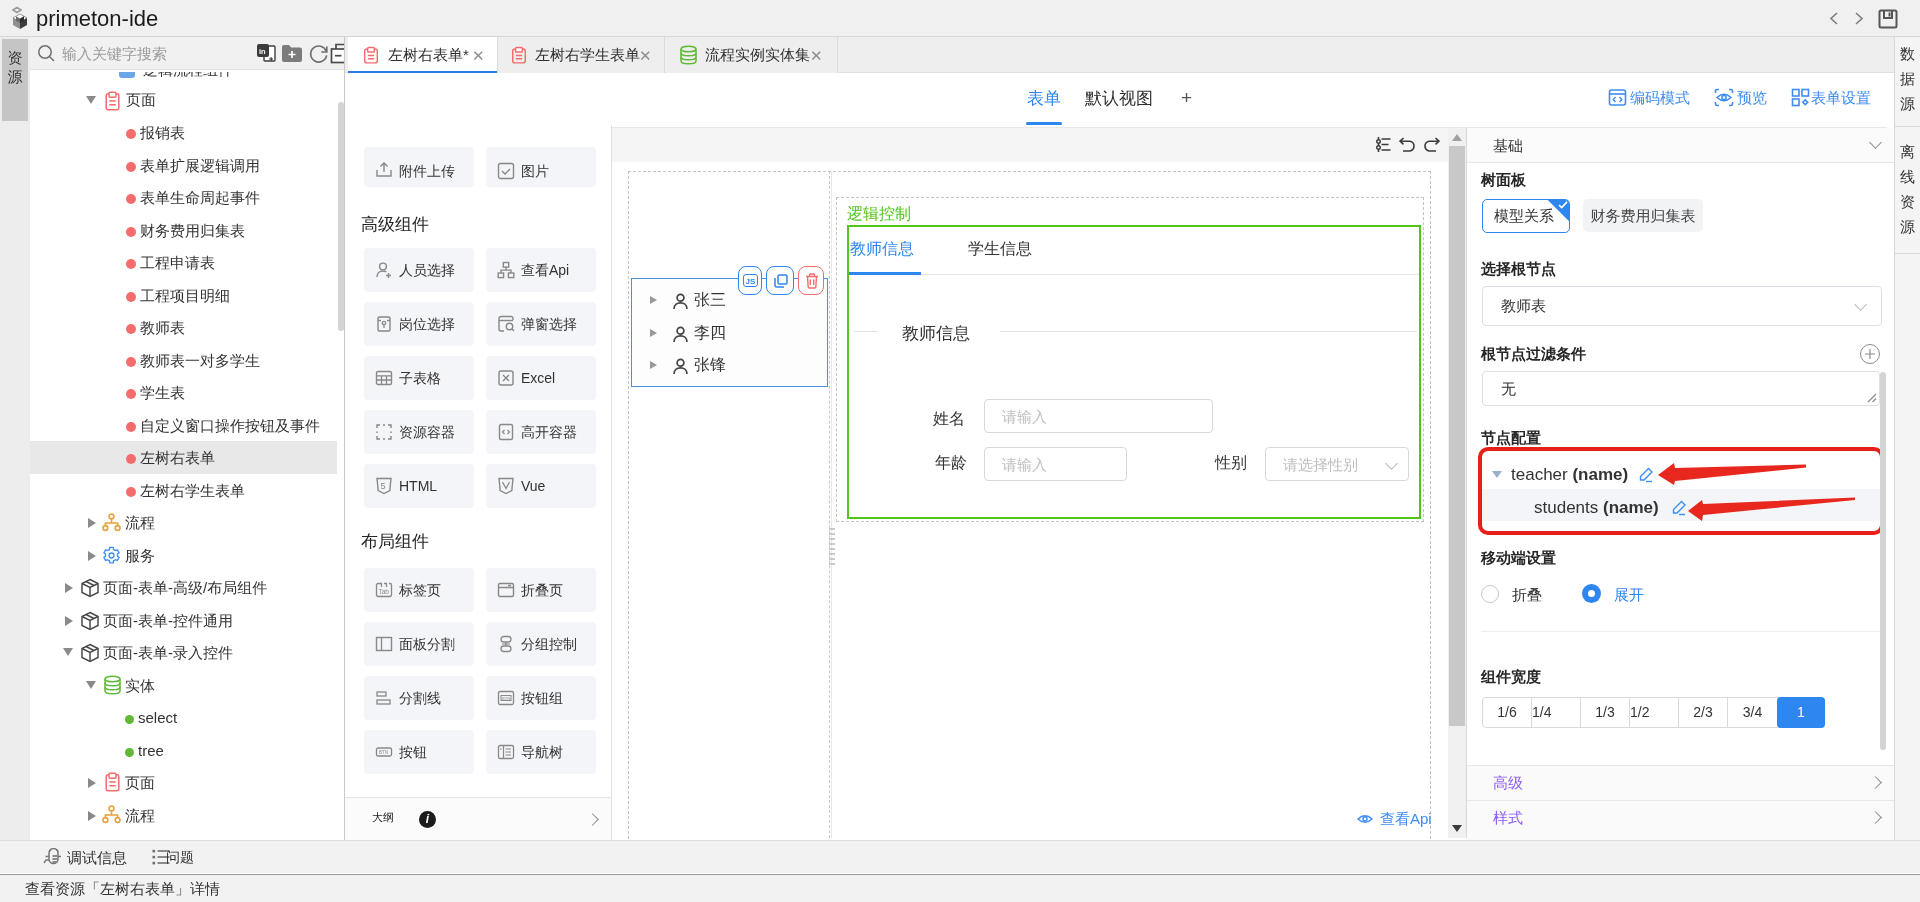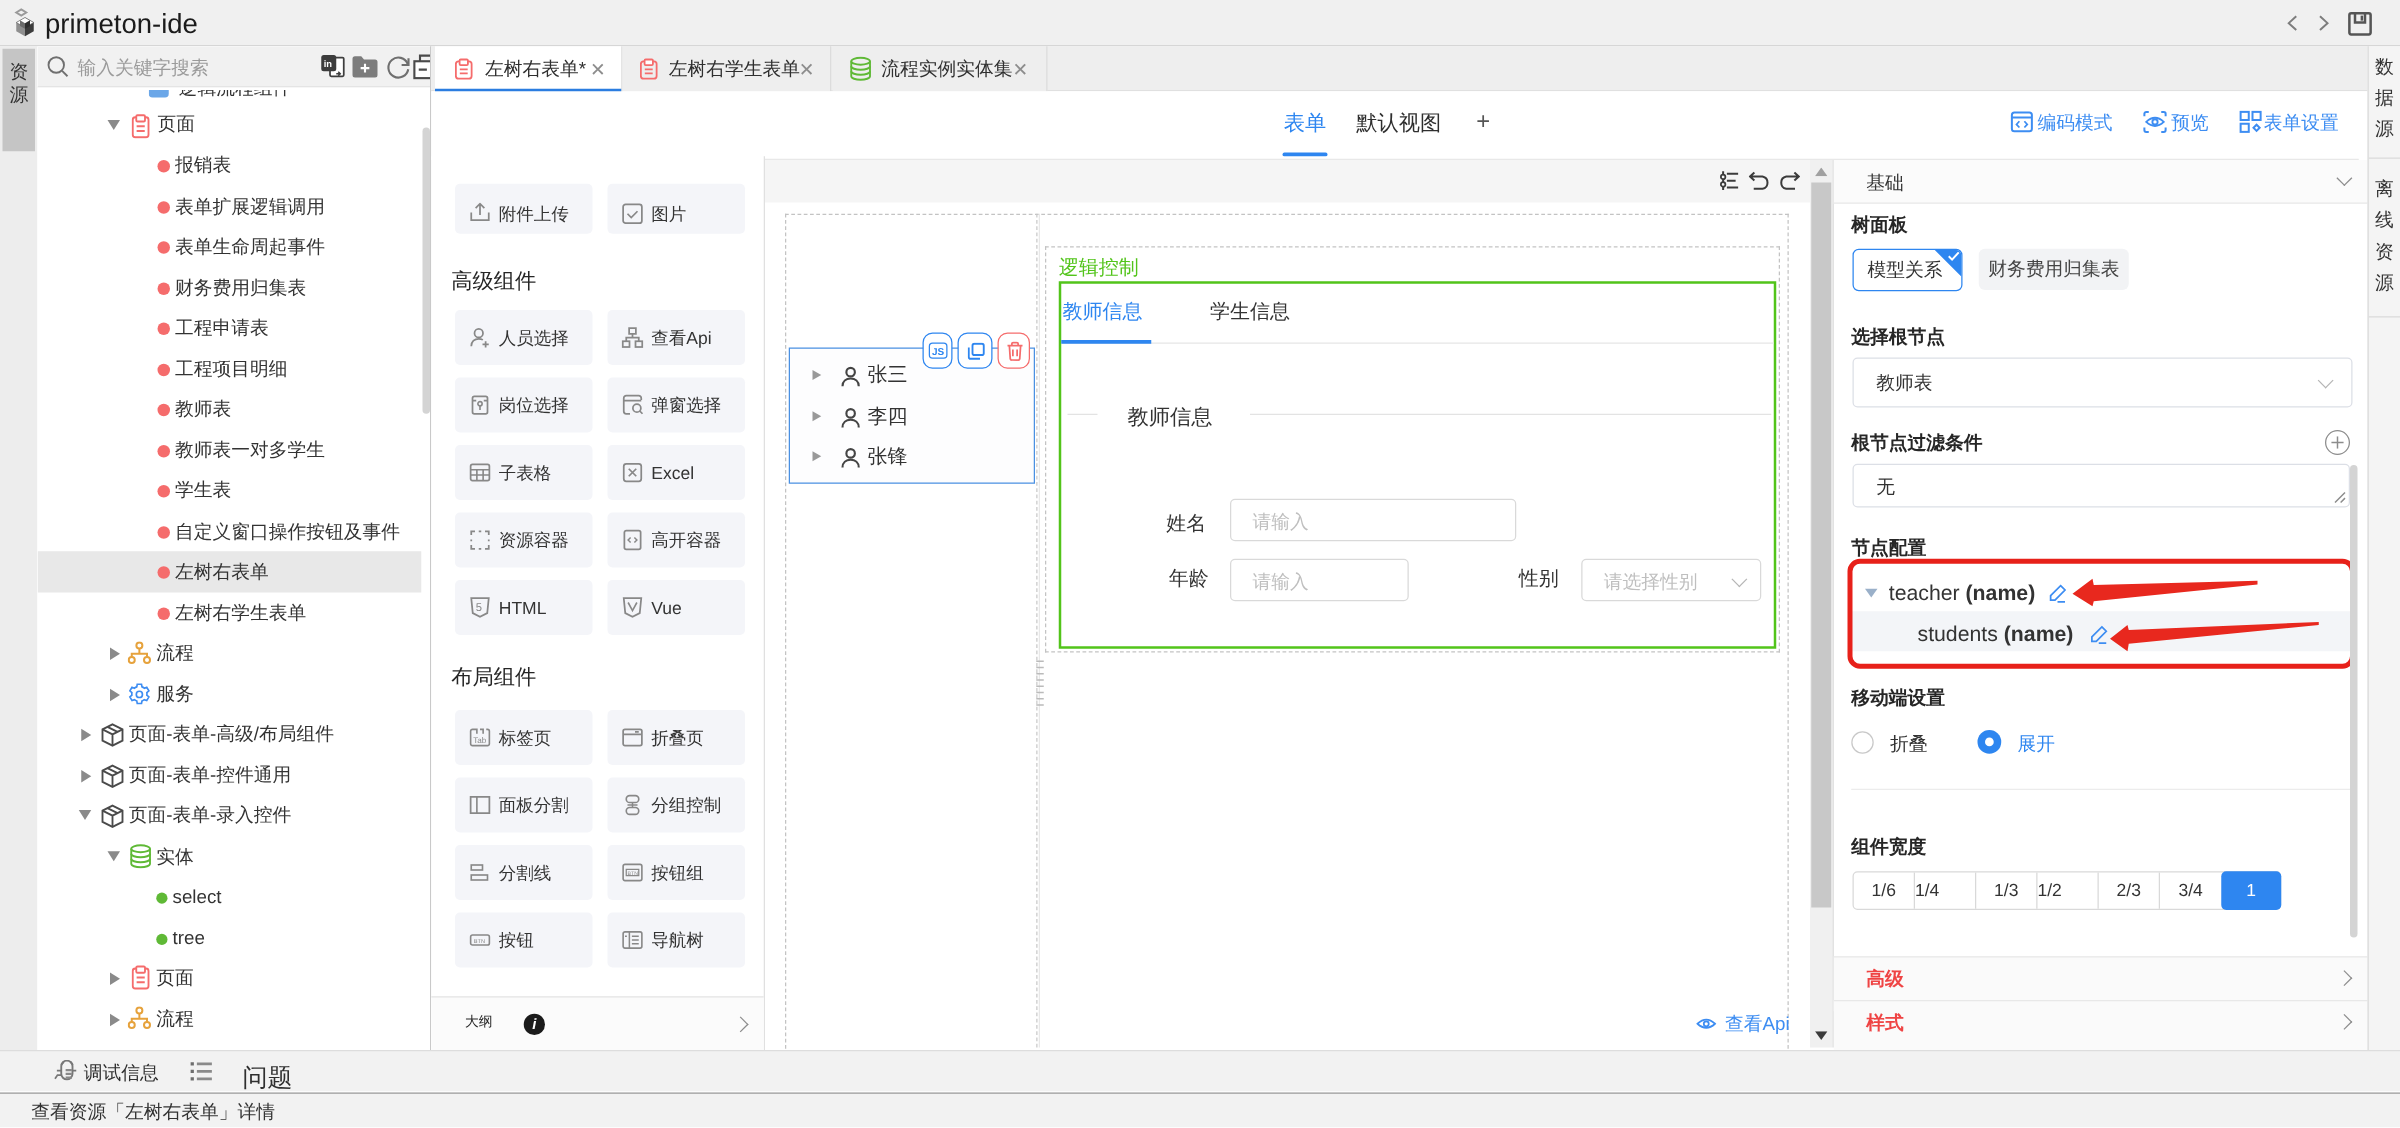--- a/index.html
+++ b/index.html
@@ -68,21 +68,21 @@
 .inp { position:absolute; height:34px; border:1px solid #d9d9d9; border-radius:4px; background:#fff; font-size:15px; color:#bfbfbf; }
 .inp .ph { position:absolute; left:17px; top:8px; }
 .flabel { position:absolute; font-size:16px; color:#333; }
 
 #cscroll { left:1448px; top:128px; width:18px; height:710px; background:#f0f0f0; }
 #cscroll .thumb { position:absolute; left:1px; top:18px; width:16px; height:580px; background:#c8c8c8; }
 
 #rpanel { left:1466px; top:128px; width:428px; height:710px; background:#fff; border-left:1px solid #d9d9d9; }
 #rphead { position:absolute; left:0; top:0; width:427px; height:35px; background:#fbfbfb; border-bottom:1px solid #e8e8e8; font-size:15px; }
 .rlabel { position:absolute; left:14px; font-size:15px; font-weight:bold; color:#262626; }
-.rrow { position:absolute; left:0; width:427px; height:44px; background:#fafafa; border-top:1px solid #e8e8e8; font-size:15px; color:#ef4444;font-weight:bold; }
+.rrow { position:absolute; left:0; width:427px; height:44px; background:#fafafa; border-top:1px solid #e8e8e8; font-size:15px; color:#8b5cf6; }
 .chev { display:inline-block; width:9px; height:9px; border-right:1.7px solid #8c8c8c; border-bottom:1.7px solid #8c8c8c; }
 .chev.r { transform:rotate(-45deg); }
 .chev.d { transform:rotate(45deg); }
 
 #rstrip { left:1894px; top:37px; width:26px; height:803px; background:#f4f4f4; border-left:1px solid #d9d9d9; }
 #rstrip .vt { position:absolute; left:0; width:25px; text-align:center; font-size:15px; color:#333; line-height:25px; }
 
 #btoolbar { left:0; top:840px; width:1920px; height:33px; background:#f2f2f2; border-top:1px solid #ddd; }
 #statusbar { left:0; top:874px; width:1920px; height:28px; background:#f2f2f2; border-top:1px solid #9a9a9a; }
 #statusbar .t { position:absolute; left:25px; top:5px; font-size:15px; color:#333; }
@@ -626,17 +626,17 @@
       <path d="M9 1.5 L7.2 3.8 M14.5 1.5 l1.8 2.3 M7 8.5 H3.5 M7 12 H4 l-2 3 M16 8.5 h3" fill="none" stroke="#777" stroke-width="1.4"></path>
       <path d="M10.5 8 h5 M10.5 11 h5 M10.5 14 h5" stroke="#8a8a8a" stroke-width="1.8"></path>
     </svg>
   <div style="position:absolute;left:67px;top:8px;font-size:15px;color:#2f2f2f">调试信息</div>
   <svg style="position:absolute;left:152px;top:8px" width="18" height="16" viewBox="0 0 18 16">
       <path d="M5.5 2 h12 M5.5 8 h12 M5.5 14 h12" stroke="#8a8a8a" stroke-width="2.2"></path>
       <rect x="0.5" y="0.8" width="2.6" height="2.6" fill="#6e6e6e"></rect>
       <rect x="0.5" y="6.8" width="2.6" height="2.6" fill="#6e6e6e"></rect>
       <rect x="0.5" y="12.8" width="2.6" height="2.6" fill="#6e6e6e"></rect>
     </svg>
-  <div style="position:absolute;left:194px;top:8px;font-size:20px;color:#2f2f2f">问题</div>
+  <div style="position:absolute;left:166px;top:8px;font-size:14px;color:#2f2f2f">问题</div>
 </div>
 <div class="abs" id="statusbar">
     <div class="t">查看资源「左树右表单」详情</div>
   </div>
 
 </body></html>

